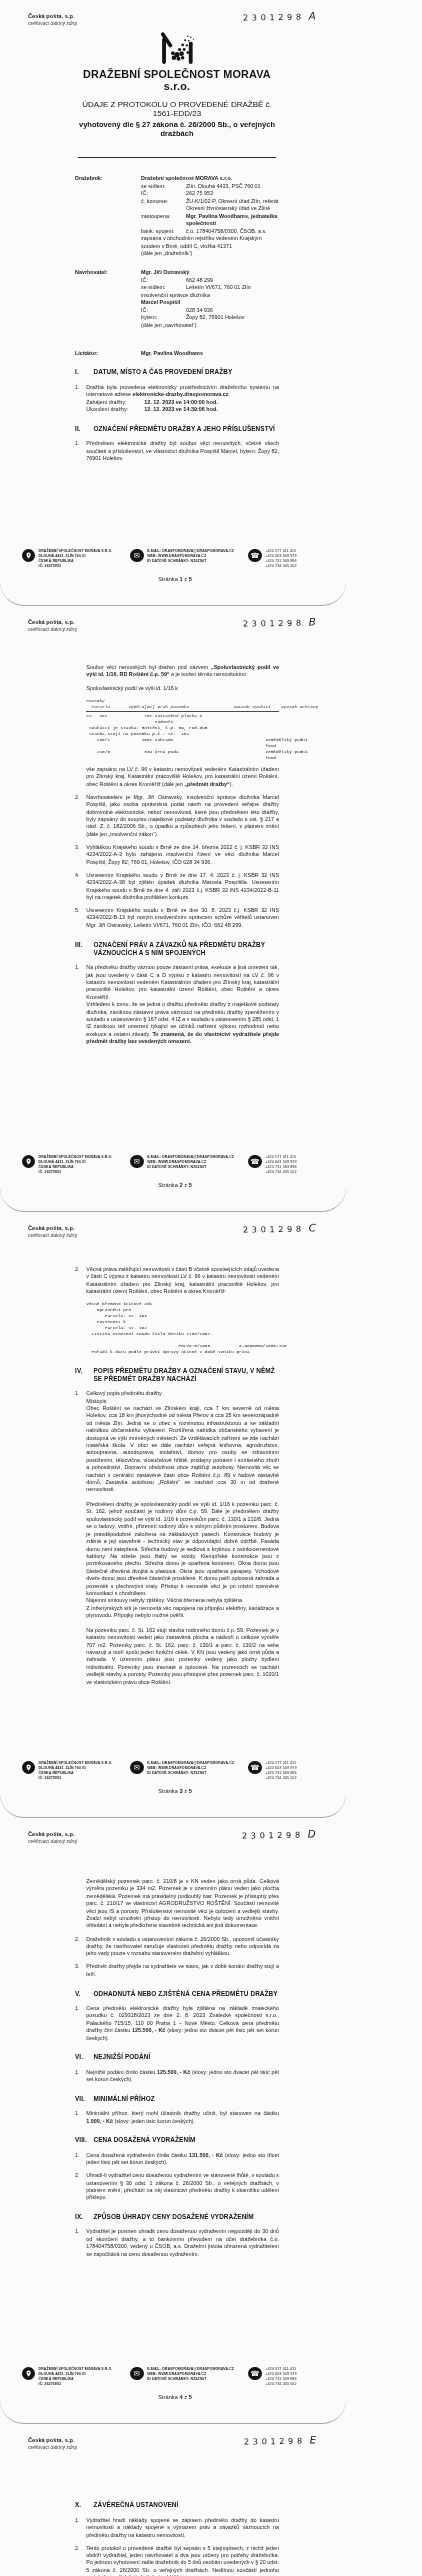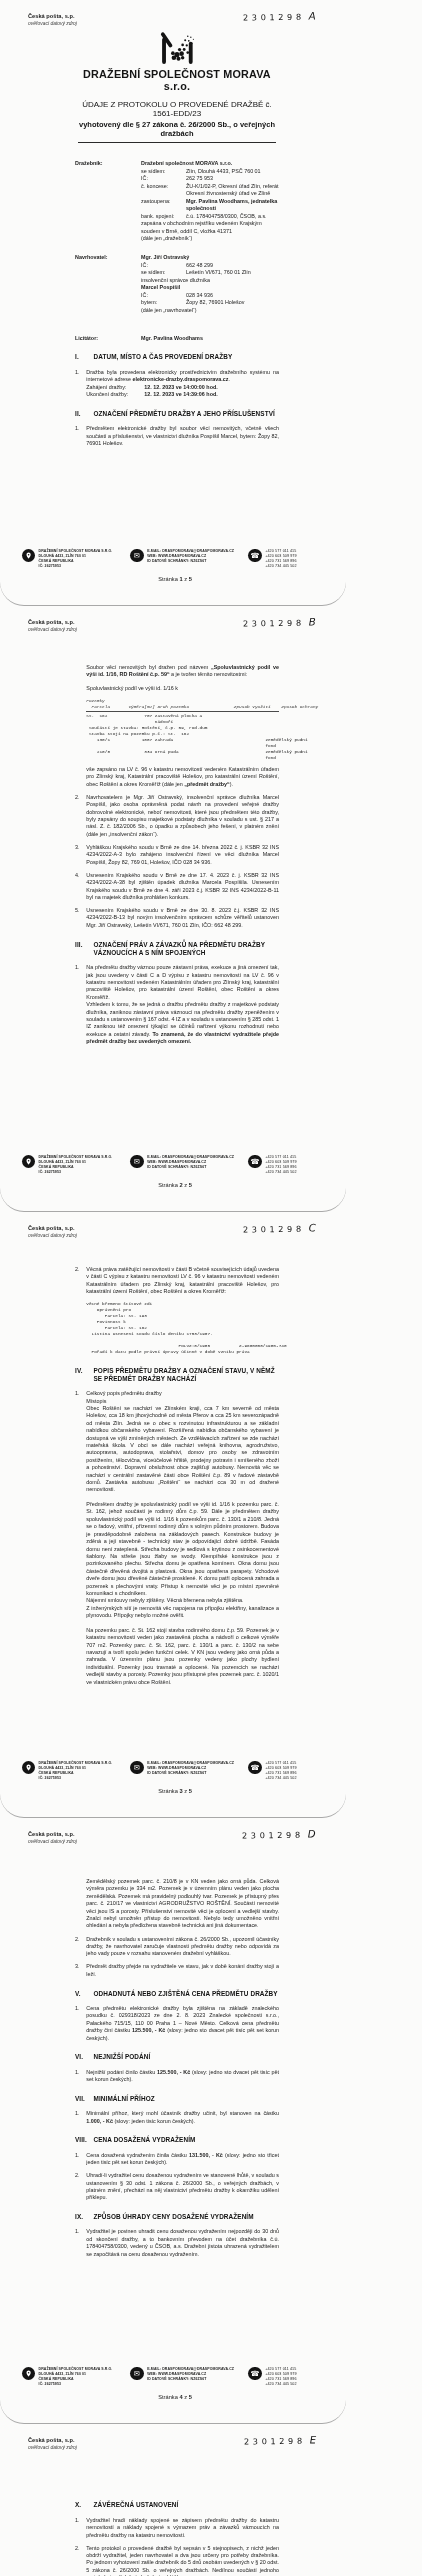--- a/index.html
+++ b/index.html
@@ -18,21 +18,21 @@
            transform:rotate(-0.8deg);color:#161616;font-family:"DejaVu Sans",sans-serif;}
   .handnum .hletter{font-size:10.3px;font-style:italic;letter-spacing:0;margin-left:4.1px;}
 
   .body{padding:0 67px 0 75px;}
   .pb-b{padding-top:58px;} .pb-c{padding-top:54px;} .pb-d{padding-top:60px;} .pb-e{padding-top:66px;}
 
   
   .logo{display:block;margin:31px auto 3.1px;}
   .company{text-align:center;font-size:10.8px;font-weight:bold;letter-spacing:0.2px;color:#141414;}
   .title1{text-align:center;font-size:8px;font-weight:normal;margin-top:8.2px;color:#111;}
-  .title2{text-align:center;font-size:7.5px;font-weight:bold;margin:1.5px 3.1px 0;padding-bottom:4px;
+  .title2{text-align:center;font-size:7.5px;font-weight:bold;margin:1.5px 3.1px 0;padding-bottom:19px;
           border-bottom:0.8px solid #2a2a2a;color:#111;}
 
   .parties{margin-top:17.5px;}
   .party{display:flex;margin-bottom:11.3px;font-size:5.4px;line-height:7.5px;}
   .plabel{width:66px;flex:none;font-weight:bold;}
   .pbody{flex:1;}
   .pname{font-weight:bold;}
   .prow{display:flex;}
   .pk{width:45px;flex:none;}
   .pv{flex:1;}

